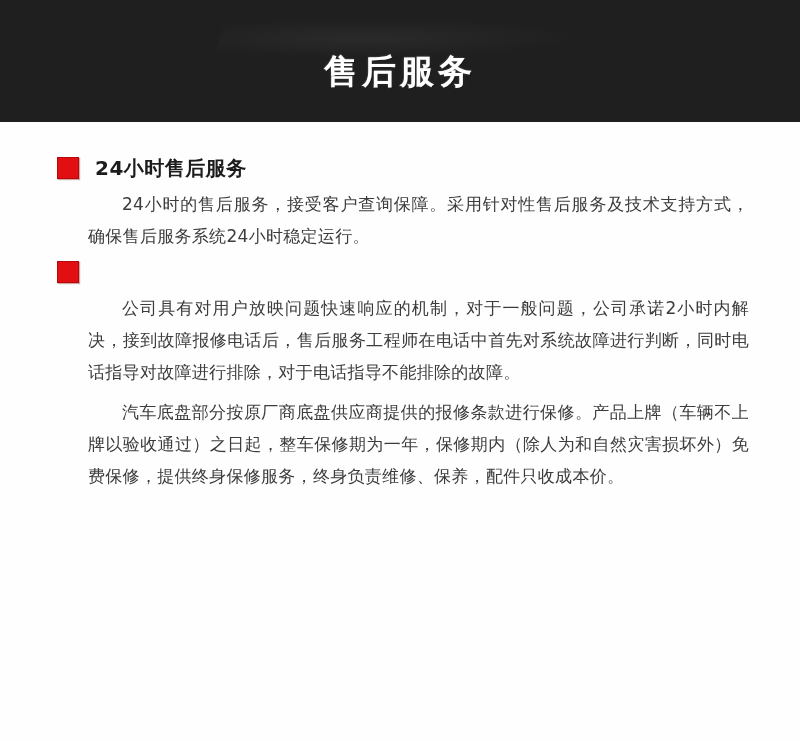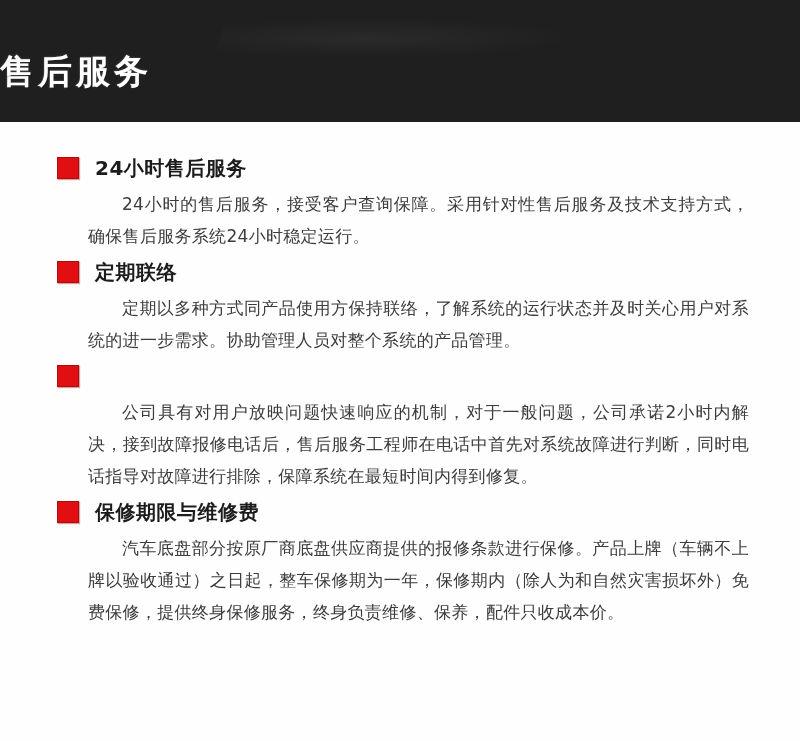--- a/index.html
+++ b/index.html
@@ -13,21 +13,21 @@
     width: 800px; height: 741px;
     background: var(--page-bg, #fefefe);
     overflow: hidden;
   }
   .header {
     position: relative;
     height: 122px;
     background: var(--header-bg, #1f1f1f);
     display: flex;
     align-items: center;
-    justify-content: flex-start;
+    justify-content: center;
   }
   
   .header::before {
     content: "";
     position: absolute;
     left: 220px; top: 18px;
     width: 360px; height: 40px;
     background: radial-gradient(ellipse at 40% 50%, rgba(255,255,255,0.05), rgba(255,255,255,0.0) 70%);
     transform: skewX(-18deg);
     pointer-events: none;
@@ -89,37 +89,26 @@
   <div class="content">
 
     <div class="section">
       <div class="section-heading">
         <span class="bullet"></span>
         <span class="section-title">24小时售后服务</span>
       </div>
       <p>24小时的售后服务，接受客户查询保障。采用针对性售后服务及技术支持方式，确保售后服务系统24小时稳定运行。</p>
     </div>
 
-    <div class="section">
-      <div class="section-heading">
-        <span class="bullet"></span>
-        <span class="section-title">定期联络</span>
-      </div>
-      <p>定期以多种方式同产品使用方保持联络，了解系统的运行状态并及时关心用户对系统的进一步需求。协助管理人员对整个系统的产品管理。</p>
-    </div>
 
     <div class="section">
       <div class="section-heading">
         <span class="bullet"></span>
       </div>
-      <p>公司具有对用户放映问题快速响应的机制，对于一般问题，公司承诺2小时内解决，接到故障报修电话后，售后服务工程师在电话中首先对系统故障进行判断，同时电话指导对故障进行排除，保障系统在最短时间内得到修复。</p>
+      <p>公司具有对用户放映问题快速响应的机制，对于一般问题，公司承诺2小时内解决，接到故障报修电话后，售后服务工程师在电话中首先对系统故障进行判断，同时电话指导对故障进行排除，对于电话指导不能排除的故障。</p>
     </div>
 
     <div class="section">
-      <div class="section-heading">
-        <span class="bullet"></span>
-        <span class="section-title">保修期限与维修费</span>
-      </div>
       <p>汽车底盘部分按原厂商底盘供应商提供的报修条款进行保修。产品上牌（车辆不上牌以验收通过）之日起，整车保修期为一年，保修期内（除人为和自然灾害损坏外）免费保修，提供终身保修服务，终身负责维修、保养，配件只收成本价。</p>
     </div>
 
   </div>
 </div>
 
 </body></html>

